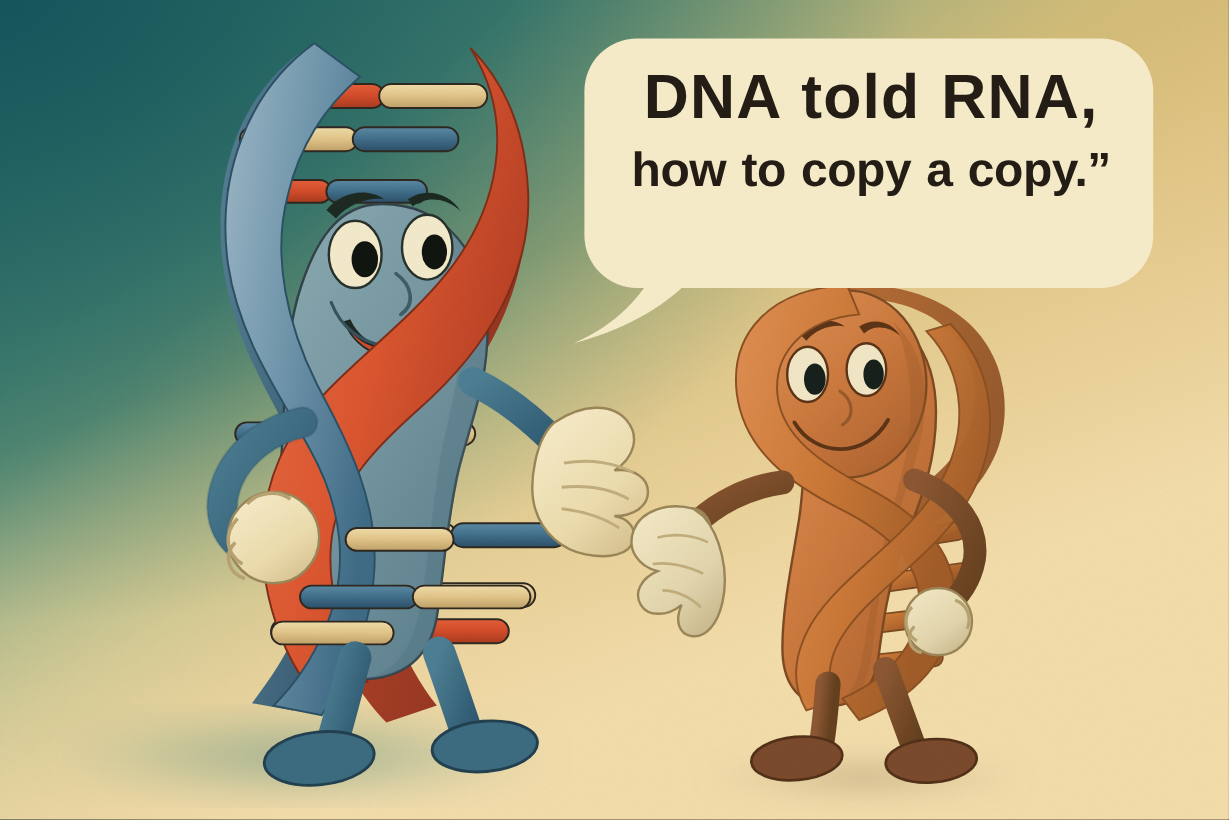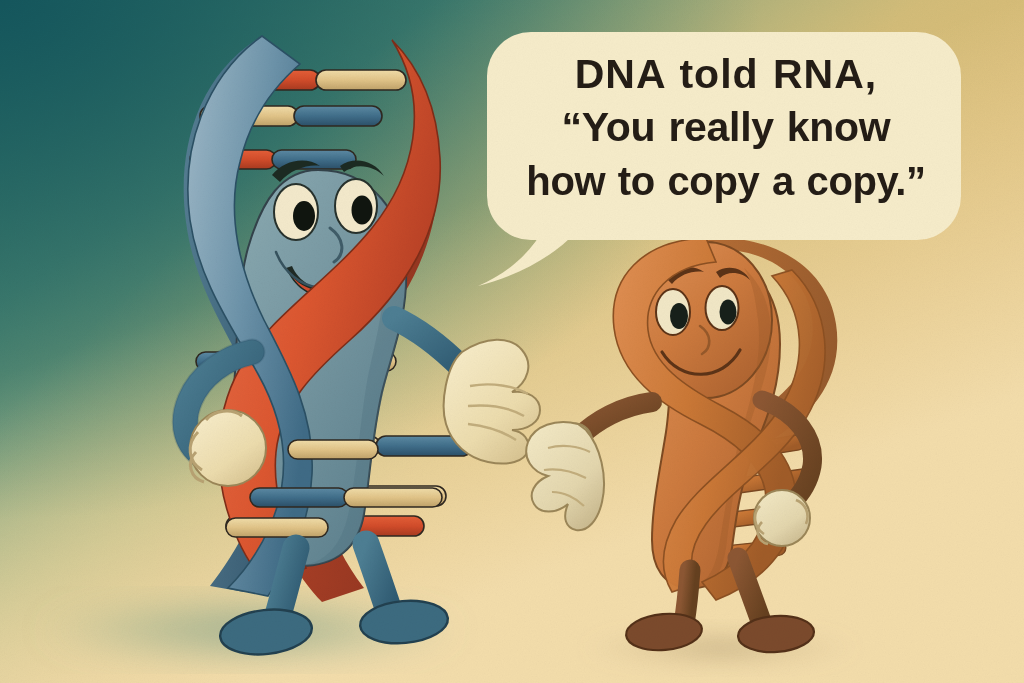--- a/index.html
+++ b/index.html
@@ -17,21 +17,21 @@
     left:500px;top:48px;width:452px;
     text-align:center;
     color:#241d16;
     font-weight:700;
     font-size:41px;
     line-height:1.30;
     letter-spacing:-0.3px;
     word-spacing:2px;
   }
   .bubbletext .ln{display:block;white-space:nowrap;}
-  .bubbletext .ln.l1{font-size:41px;letter-spacing:1px;}
+  .bubbletext .ln.l1{font-size:52px;letter-spacing:1px;}
   .bubbletext .ln.l2{font-size:41px;}
   .bubbletext .ln.l3{font-size:40px;letter-spacing:-0.4px;}
 </style>
 </head>
 <body>
 
 <div id="scene">
 
   <svg id="bg" width="1024" height="683" viewBox="0 0 1024 683">
     <defs>
@@ -374,21 +374,20 @@
 
     <g>
       <path d="M560,188 C548,236 520,268 478,286
              C516,276 552,258 576,232 Z" fill="#f6ecca"></path>
       <rect x="487" y="32" width="474" height="208" rx="44" ry="44" fill="#f6ecca"></rect>
     </g>
   </svg>
 
   <div class="bubbletext">
     <span class="ln l1">DNA  told  RNA,</span>
-    <span class="ln l2">“You really know</span>
     <span class="ln l3">how to copy a copy.”</span>
   </div>
 
   <svg id="grain" width="1024" height="683">
     <defs>
       <filter id="noise">
         <feTurbulence type="fractalNoise" baseFrequency="0.85" numOctaves="3" stitchTiles="stitch"></feTurbulence>
         <feColorMatrix type="saturate" values="0"></feColorMatrix>
       </filter>
     </defs>

